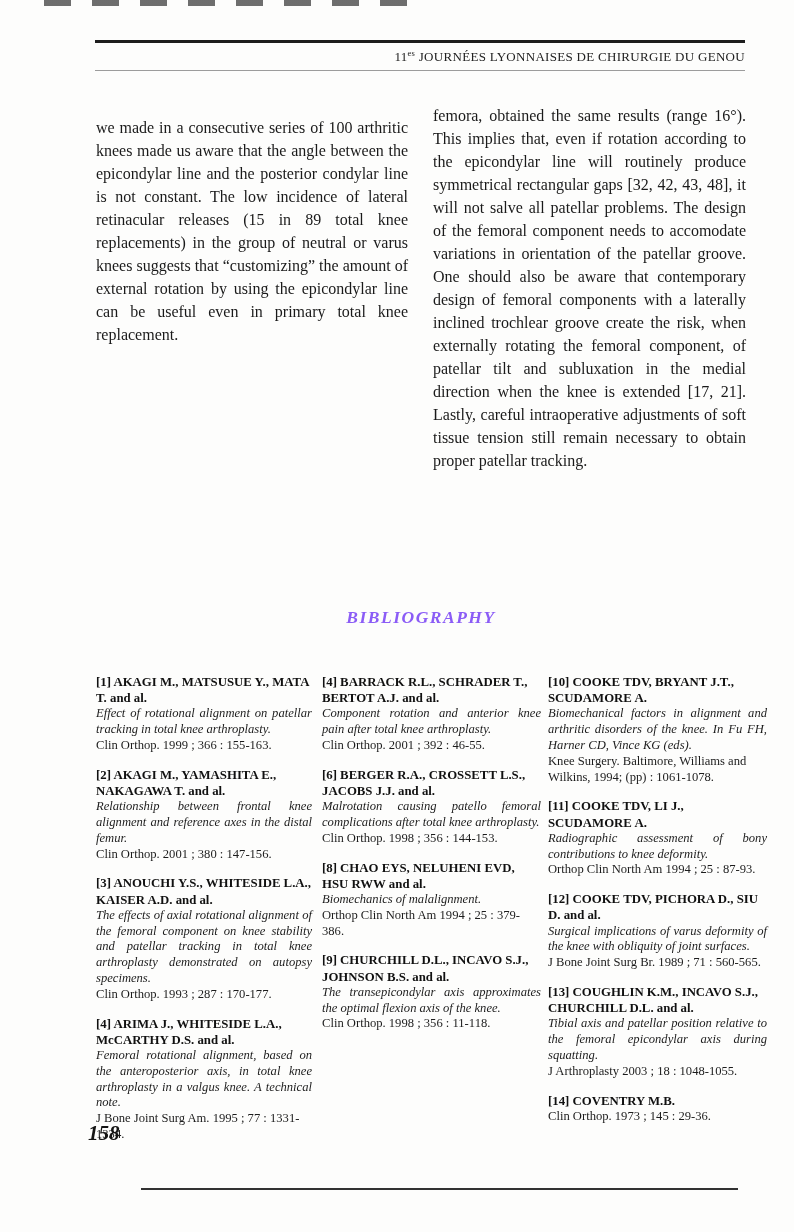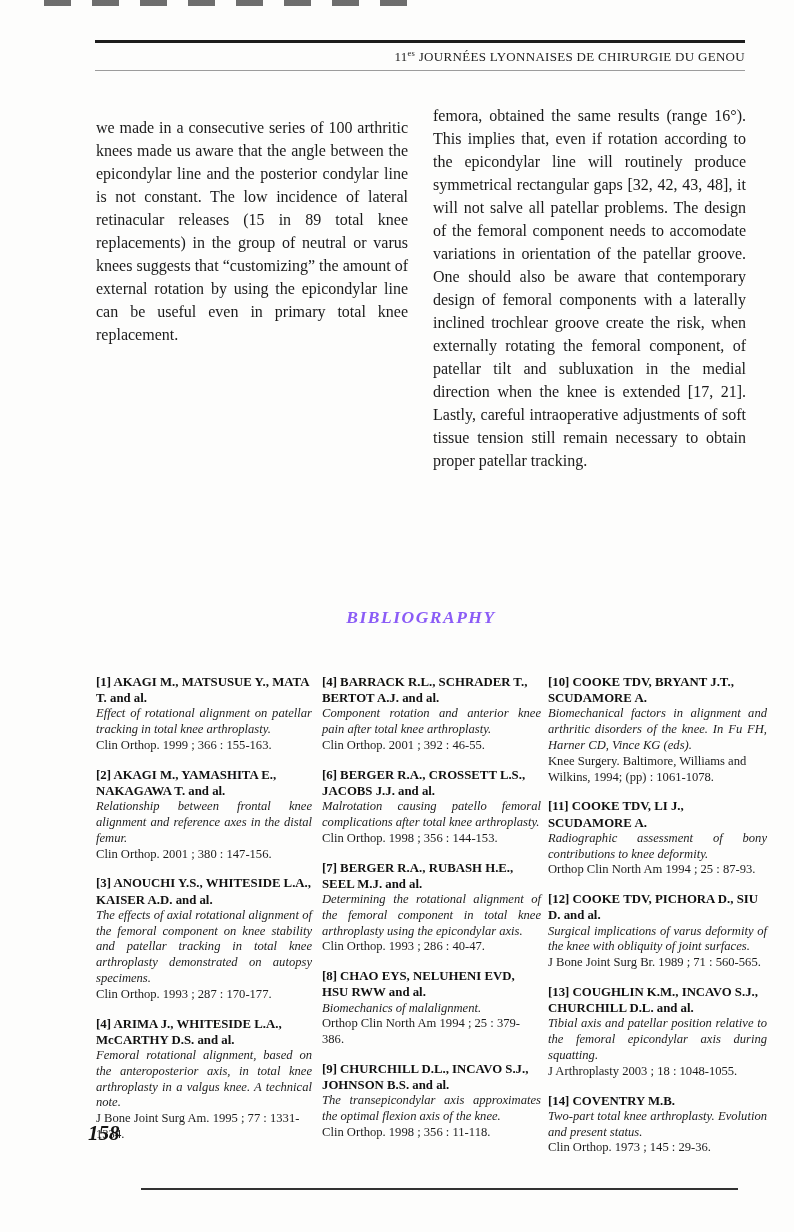--- a/index.html
+++ b/index.html
@@ -98,25 +98,20 @@
       <div class="ref-authors">[4] BARRACK R.L., SCHRADER T., BERTOT A.J. and al.</div>
       <div class="ref-title">Component rotation and anterior knee pain after total knee arthroplasty.</div>
       <div class="ref-source">Clin Orthop. 2001 ; 392 : 46-55.</div>
     </div>
     <div class="ref">
       <div class="ref-authors">[6] BERGER R.A., CROSSETT L.S., JACOBS J.J. and al.</div>
       <div class="ref-title">Malrotation causing patello femoral complications after total knee arthroplasty.</div>
       <div class="ref-source">Clin Orthop. 1998 ; 356 : 144-153.</div>
     </div>
     <div class="ref">
-      <div class="ref-authors">[7] BERGER R.A., RUBASH H.E., SEEL M.J. and al.</div>
-      <div class="ref-title">Determining the rotational alignment of the femoral component in total knee arthroplasty using the epicondylar axis.</div>
-      <div class="ref-source">Clin Orthop. 1993 ; 286 : 40-47.</div>
-    </div>
-    <div class="ref">
       <div class="ref-authors">[8] CHAO EYS, NELUHENI EVD, HSU RWW and al.</div>
       <div class="ref-title">Biomechanics of malalignment.</div>
       <div class="ref-source">Orthop Clin North Am 1994 ; 25 : 379-386.</div>
     </div>
     <div class="ref">
       <div class="ref-authors">[9] CHURCHILL D.L., INCAVO S.J., JOHNSON B.S. and al.</div>
       <div class="ref-title">The transepicondylar axis approximates the optimal flexion axis of the knee.</div>
       <div class="ref-source">Clin Orthop. 1998 ; 356 : 11-118.</div>
     </div>
   </div>
@@ -137,21 +132,20 @@
       <div class="ref-title">Surgical implications of varus deformity of the knee with obliquity of joint surfaces.</div>
       <div class="ref-source">J Bone Joint Surg Br. 1989 ; 71 : 560-565.</div>
     </div>
     <div class="ref">
       <div class="ref-authors">[13] COUGHLIN K.M., INCAVO S.J., CHURCHILL D.L. and al.</div>
       <div class="ref-title">Tibial axis and patellar position relative to the femoral epicondylar axis during squatting.</div>
       <div class="ref-source">J Arthroplasty 2003 ; 18 : 1048-1055.</div>
     </div>
     <div class="ref">
       <div class="ref-authors">[14] COVENTRY M.B.</div>
-      <div class="ref-title">Two-part total knee arthroplasty. Evolution and present status.</div>
       <div class="ref-source">Clin Orthop. 1973 ; 145 : 29-36.</div>
     </div>
   </div>
 
   <div class="page-num">158</div>
   <div class="footer-rule"></div>
 
 </div>
 
 </body></html>

